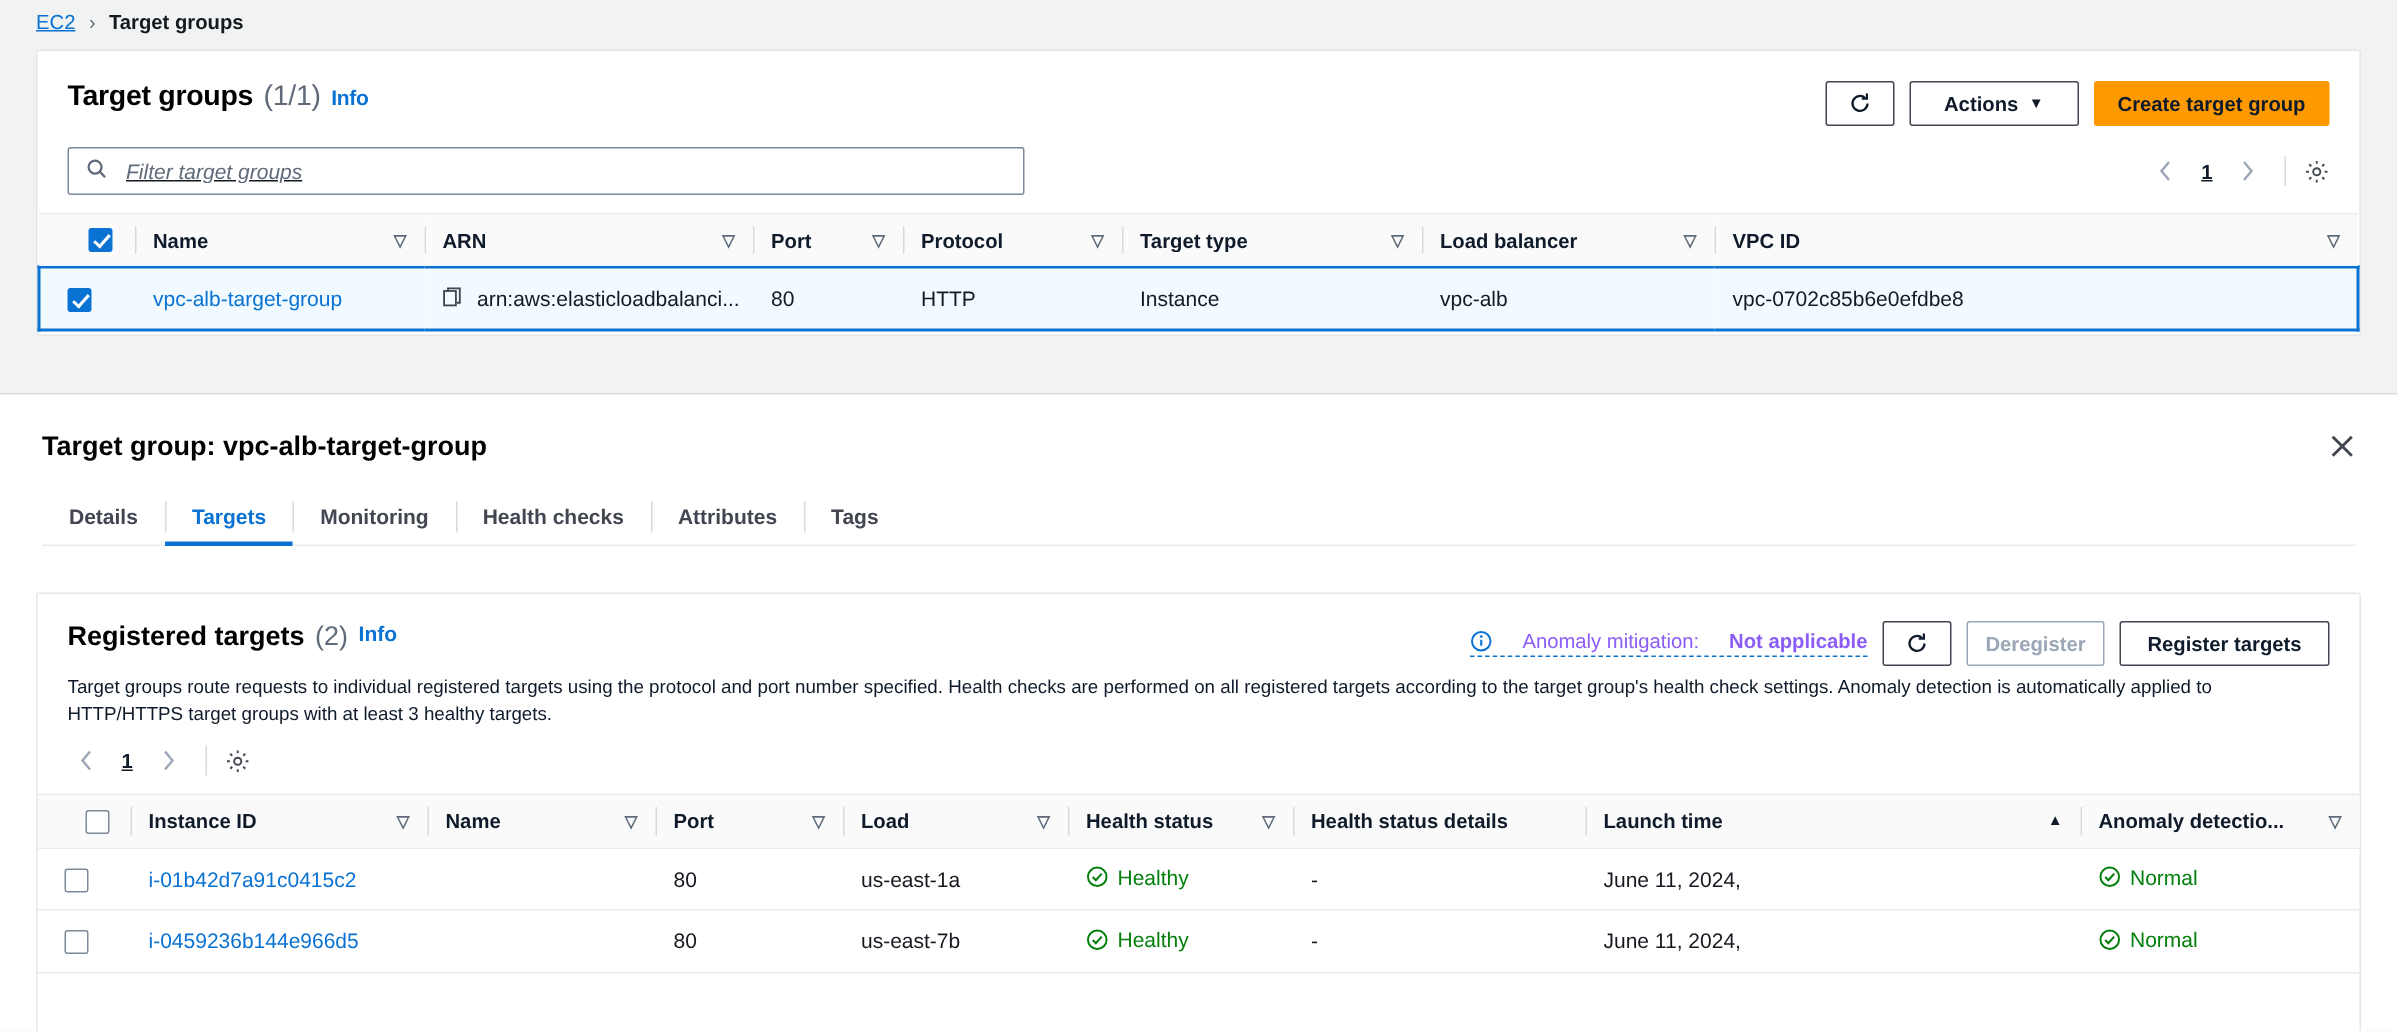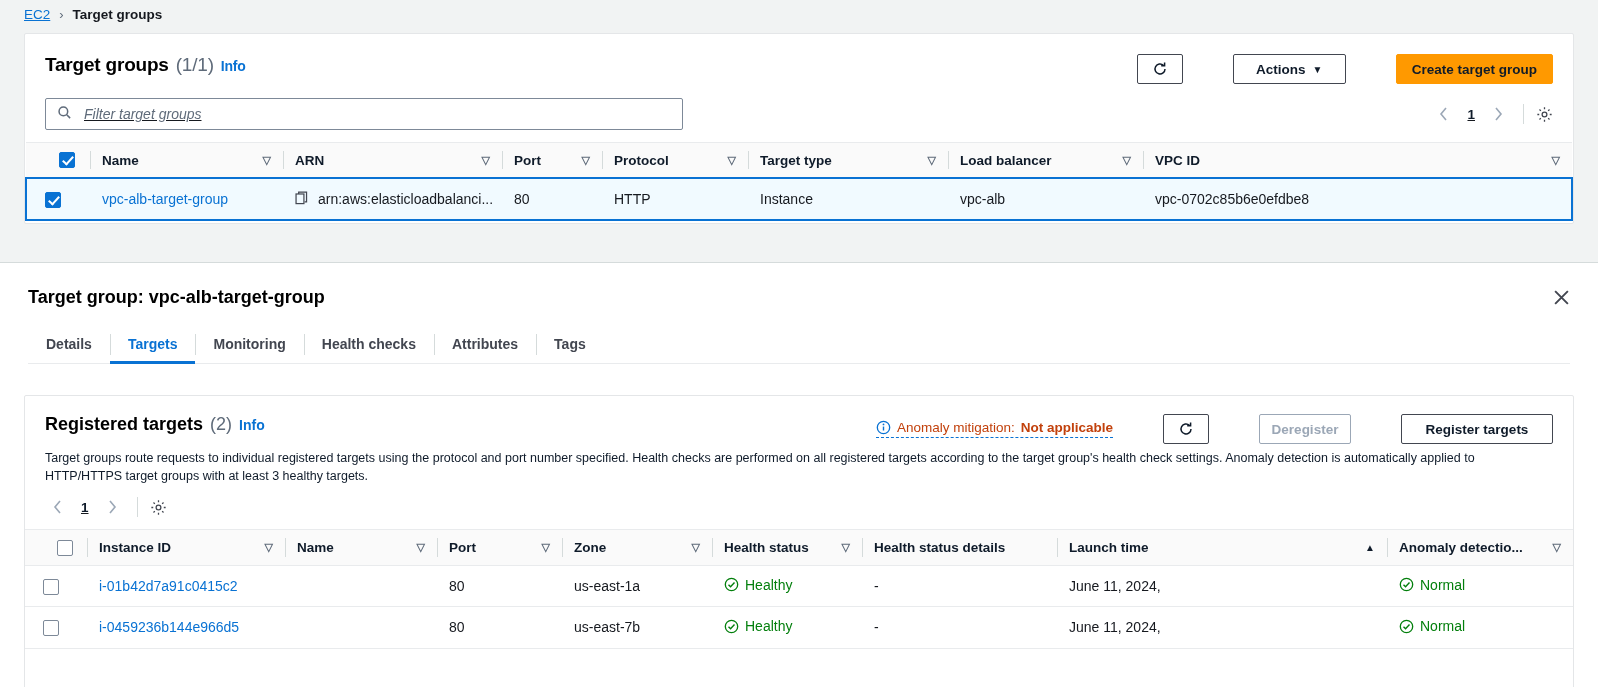--- a/index.html
+++ b/index.html
@@ -68,21 +68,21 @@
     font-family: "Liberation Sans", sans-serif;
     display: inline-flex; align-items: center; justify-content: center;
     gap: 7px; padding: 0 15px; cursor: pointer;
     white-space: nowrap;
   }
   .btn.icon-only { width: 46px; padding: 0; border-radius: 16px; }
   .btn.primary {
     background: #ff9900; border-color: #ff9900; color: #0f1b2a;
   }
   .btn.disabled { color: #9ba7b6; border-color: #9ba7b6; cursor: default; }
-  .btn.square { border-radius: 2px; margin-left: 40px; }
+  .btn.square { border-radius: 2px; }
 
   
   .filter-row {
     display: flex; align-items: center; justify-content: space-between;
     padding: 14px 20px 12px 20px;
     text-decoration: underline;
   }
   .search-box {
     position: relative;
     width: 638px; height: 32px;
@@ -234,31 +234,31 @@
     background: #fff;
     border: 1px solid #e4e6e8;
     border-radius: 2px;
   }
   .inner-head {
     display: flex; align-items: flex-start; justify-content: space-between;
     padding: 18px 20px 0 20px;
   }
   .inner-title {
     font-size: 18px; font-weight: 700;
-    display: flex; align-items: center; gap: 7px; color: #000;
+    display: flex; align-items: flex-start; gap: 7px; color: #000;
   }
   .inner-count { font-weight: 400; color: #5f6b7a; }
   .desc {
     font-size: 12.5px; color: #0f1b2a; line-height: 1.45;
     padding: 5px 20px 0 20px;
     max-width: 1510px;
   }
   .anomaly {
-    display: inline-flex; align-items: center; gap: 6px;
-    color: #c2410c; font-size: 13.5px;
+    display: inline-flex; align-items: center; gap: 20px;
+    color: #8b5cf6; font-size: 13.5px;
     border-bottom: 1px dashed #0972d3;
     padding-bottom: 2px; cursor: pointer; white-space: nowrap;
   }
   .anomaly b { font-weight: 700; }
 </style>
 </head>
 <body>
 
 <div class="breadcrumb">
   <span class="bc-link">EC2</span>
@@ -461,21 +461,21 @@
         </span>
         <div class="btn icon-only square">
           <svg width="16" height="16" viewBox="0 0 16 16" fill="none">
             <path d="M13 8a5 5 0 1 1-1.6-3.7" stroke="#0f1b2a" stroke-width="1.5" fill="none"></path>
             <path d="M12.6 1.4v3.4H9.2" stroke="#0f1b2a" stroke-width="1.5" fill="none"></path>
           </svg>
         </div>
         <div class="btn square disabled" style="width:92px;">
           <span>Deregister</span>
         </div>
-        <div class="btn square" style="width:152px;">
+        <div class="btn square" style="width:140px;">
           <span>Register targets</span>
         </div>
       </div>
     </div>
 
     <div class="desc">Target groups route requests to individual registered targets using the protocol and port number specified. Health checks are performed on all registered targets according to the target group's health check settings. Anomaly detection is automatically applied to HTTP/HTTPS target groups with at least 3 healthy targets.</div>
 
     <div class="filter-row" style="padding-top:12px;">
 
       <div class="pager">
@@ -530,21 +530,21 @@
               </div>
           </th>
           <th class="sep">
             <div class="th-inner">
                 <span class="th-label">Port</span>
                 <span class="sort-icon">▽</span>
               </div>
           </th>
           <th class="sep">
             <div class="th-inner">
-                <span class="th-label">Zone</span>
+                <span class="th-label">Load</span>
                 <span class="sort-icon">▽</span>
               </div>
           </th>
           <th class="sep">
             <div class="th-inner">
                 <span class="th-label">Health status</span>
                 <span class="sort-icon">▽</span>
               </div>
           </th>
           <th class="sep">

